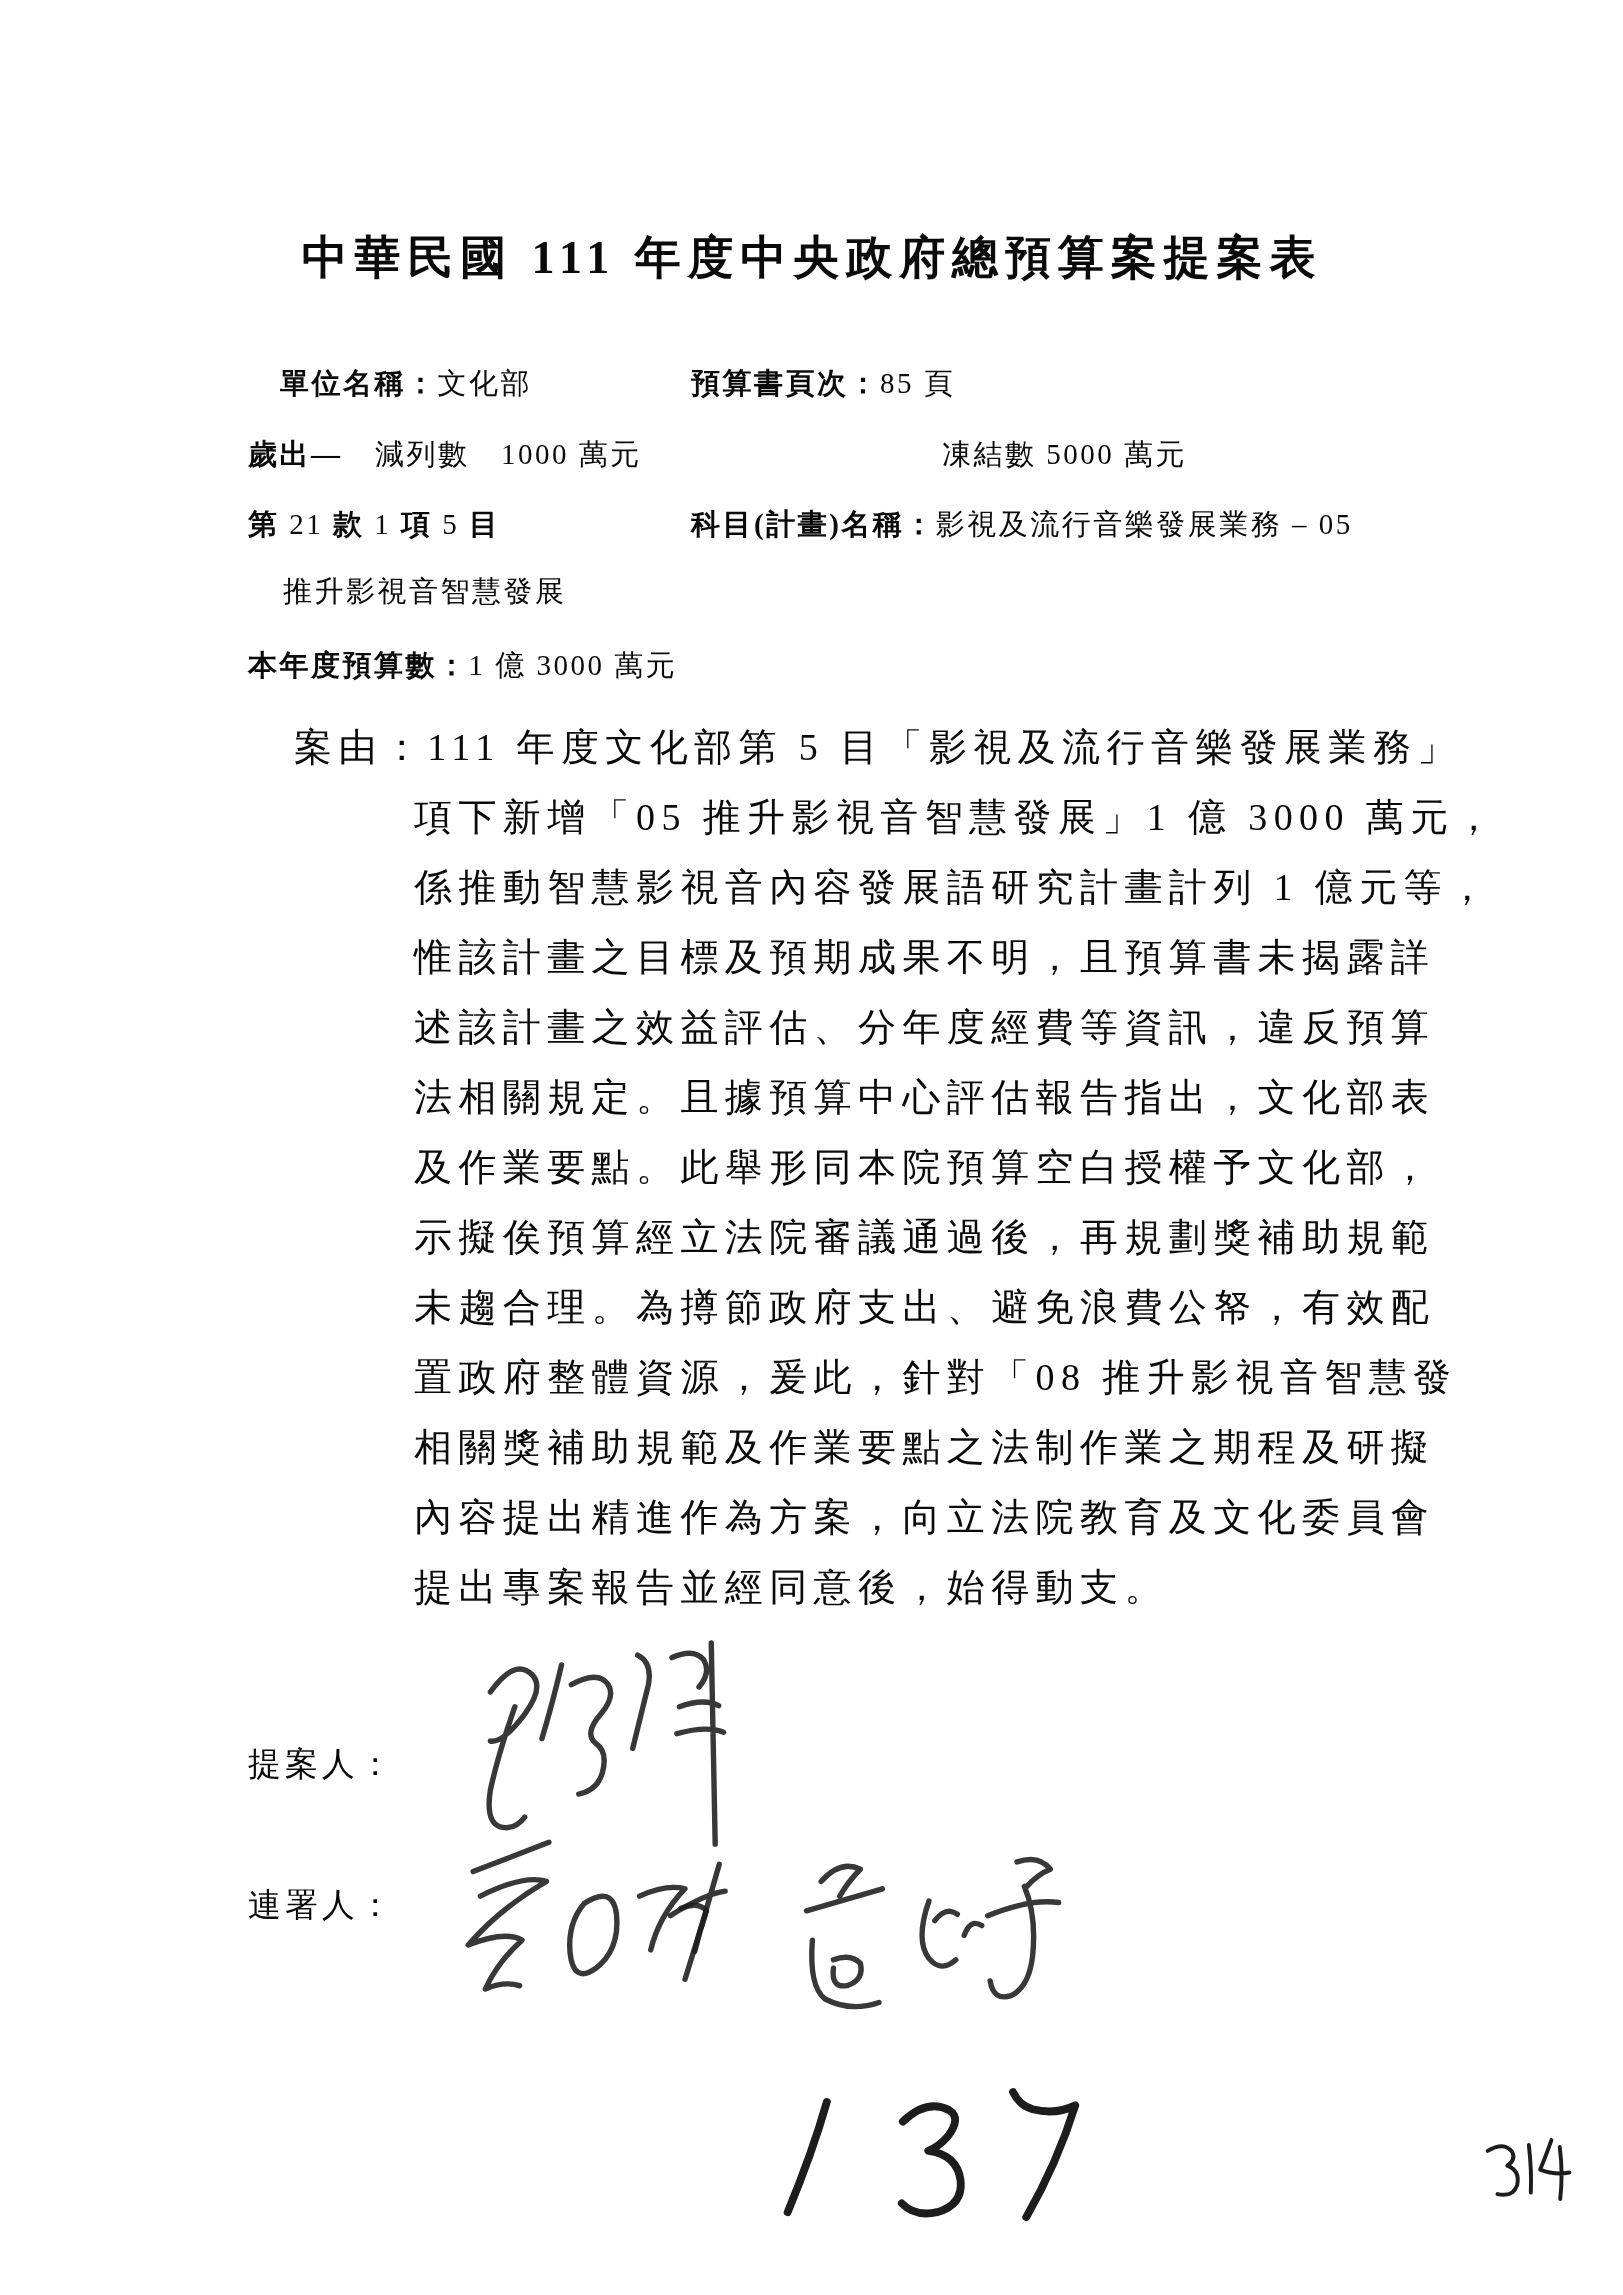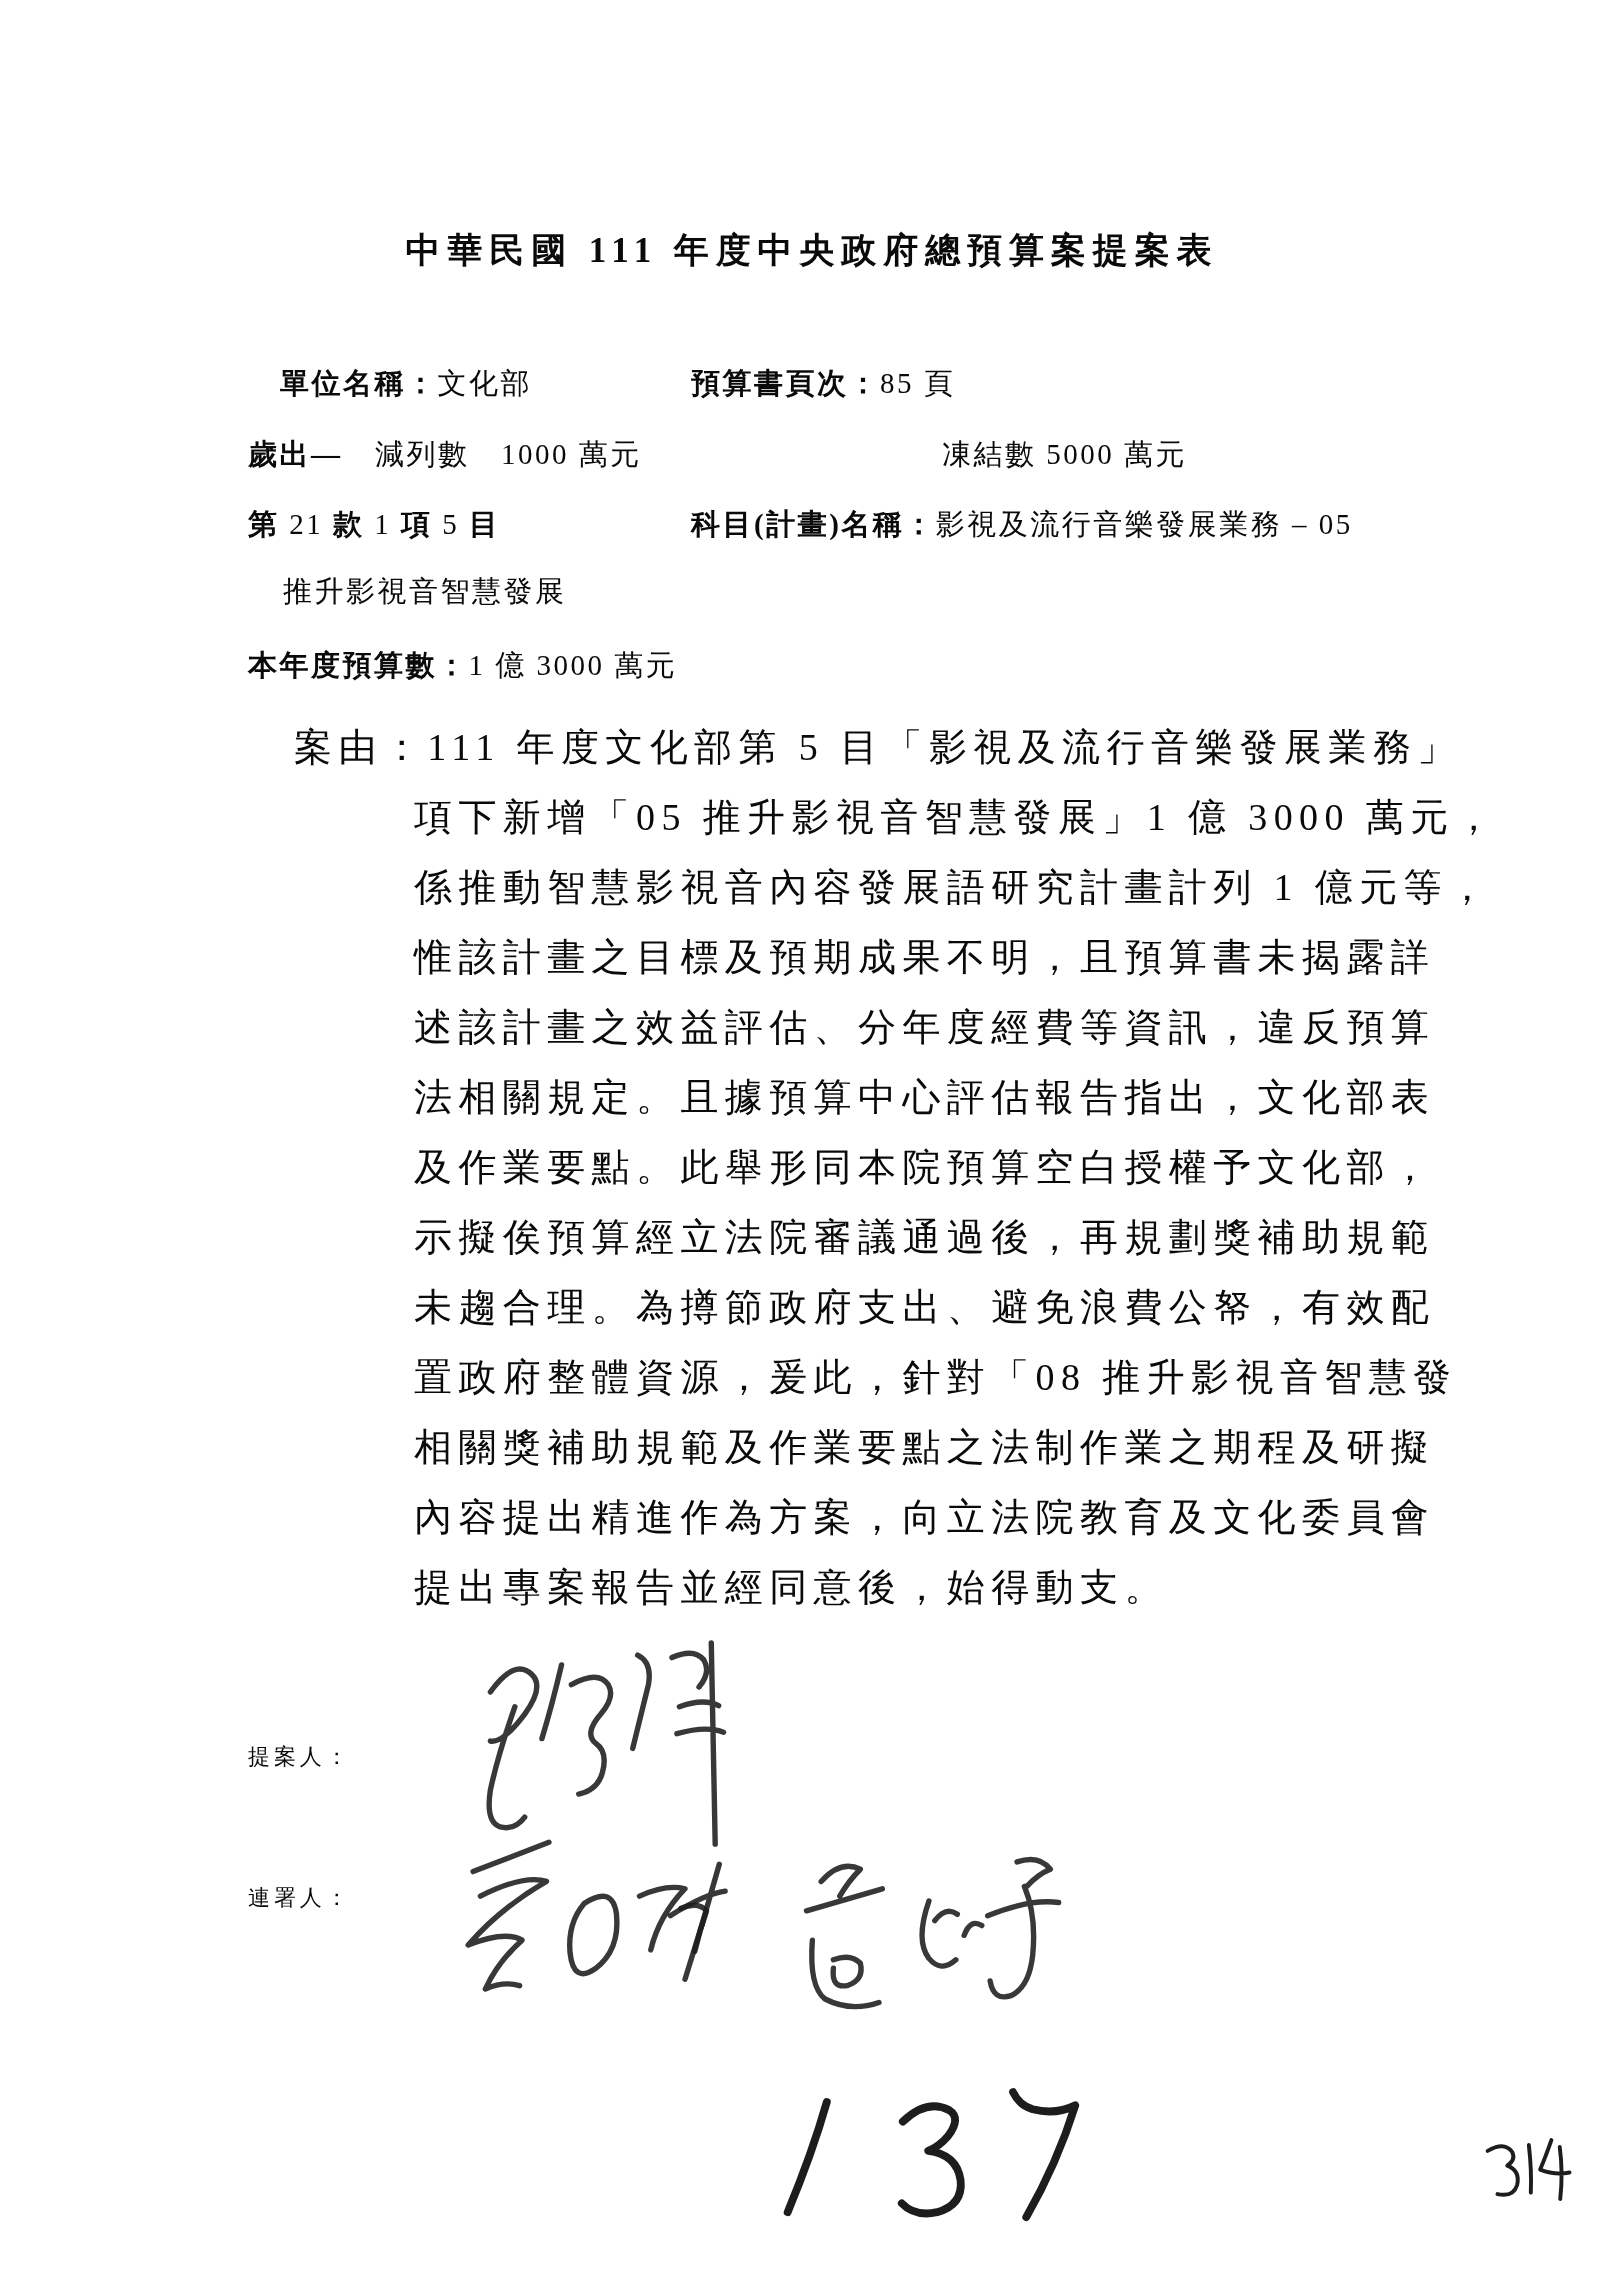--- a/index.html
+++ b/index.html
@@ -8,32 +8,32 @@
     width:1624px;height:2295px;
     background:#ffffff;
     color:#0a0a0a;
     font-family:"Liberation Serif","DejaVu Serif",serif;
     overflow:hidden;
   }
   .abs{position:absolute;white-space:nowrap;}
   .title{
     top:227px;left:0;width:1624px;
     text-align:center;
-    font-size:35px;font-weight:bold;
+    font-size:46px;font-weight:bold;
     letter-spacing:6.9px;
   }
   .hdr{font-size:29px;letter-spacing:2.5px;}
   .hdr .b, .b{font-weight:bold;}
   .body-text{
     top:712px;left:248px;width:1275px;
     font-size:38px;line-height:70px;letter-spacing:6.4px;margin-left:46px;
   }
   .body-text .body-line{white-space:nowrap;}
   .body-text .body-line + .body-line{padding-left:120px;font-family:Liberation Serif, serif;}
-  .sig-label{font-size:22px;letter-spacing:3.9px;}
+  .sig-label{font-size:33px;letter-spacing:3.9px;}
   svg.ink{position:absolute;overflow:visible;}
   svg.ink path{
     fill:none;stroke:#1d1d1d;
     stroke-linecap:round;stroke-linejoin:round;
   }
   .sig path{stroke-width:11px;opacity:.88;}
   .num-big path{stroke-width:16px;stroke:#222;}
   .num-small path{stroke-width:8px;stroke:#161616;}
 </style>
 </head>

